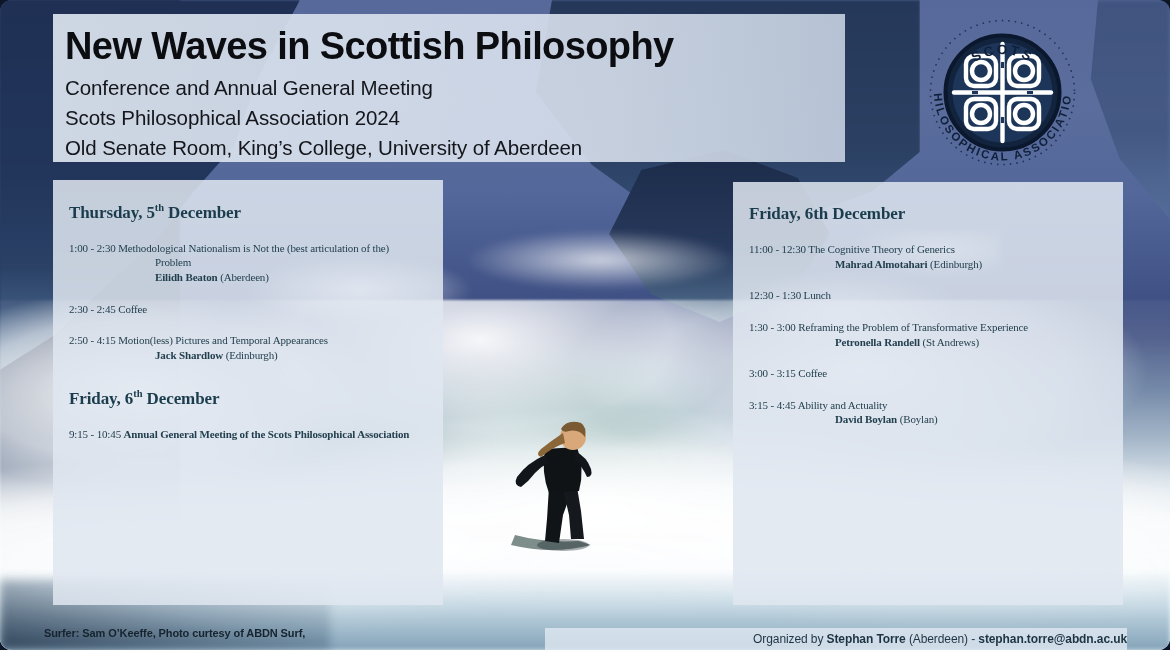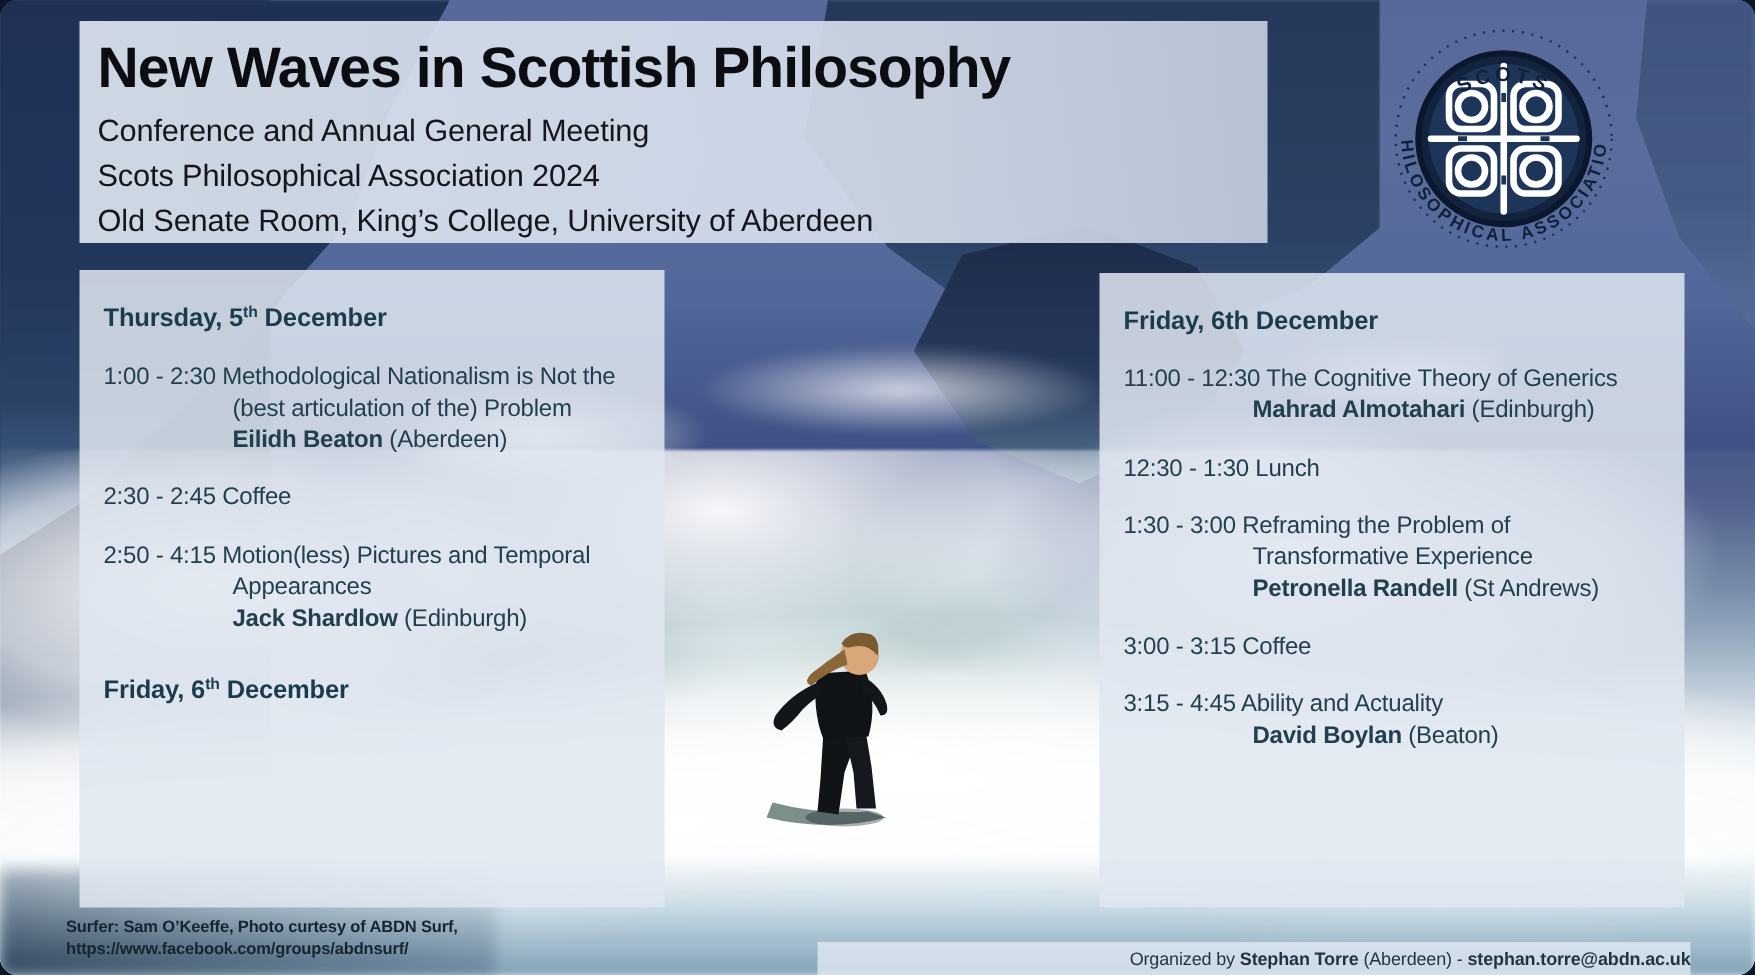--- a/index.html
+++ b/index.html
@@ -161,35 +161,36 @@
     font-size: 20.5px;
     line-height: 1.48;
     color: #14161b;
     letter-spacing: -0.1px;
   }
 
   .panel-day {
     width: 390px;
     padding: 22px 18px 18px 16px;
     background: rgba(223,231,240,0.86);
+    font-family: Liberation Serif, serif;
   }
   .panel-left  { left: 53px;  top: 180px; height: 425px; }
   .panel-right { left: 733px; top: 182px; height: 423px; }
 
   .day-heading {
     font-size: 17px;
     font-weight: bold;
     color: #1b3c4d;
     margin-bottom: 18px;
     letter-spacing: -0.1px;
   }
   .day-heading sup { font-size: 10.5px; vertical-align: super; }
 
   .slot {
-    font-size: 16px;
+    font-size: 11px;
     line-height: 1.33;
     color: #223f4e;
     margin-bottom: 17px;
     padding-left: 86px;
     text-indent: -86px;
     letter-spacing: -0.15px;
   }
   .slot:last-child { margin-bottom: 0; }
   .slot .who { font-weight: bold; }
   .slot .title-b { font-weight: bold; }
@@ -324,37 +325,37 @@
     <div class="day-heading"><span>Thursday, 5</span><sup>th</sup><span> December</span></div>
 
     <div class="slot"><span>1:00 - 2:30 </span><span>Methodological Nationalism is Not the (best articulation of the) Problem</span><br><span class="who">Eilidh Beaton</span><span> (Aberdeen)</span></div>
 
     <div class="slot"><span>2:30 - 2:45 </span><span>Coffee</span></div>
 
     <div class="slot"><span>2:50 - 4:15 </span><span>Motion(less) Pictures and Temporal Appearances</span><br><span class="who">Jack Shardlow</span><span> (Edinburgh)</span></div>
 
     <div class="day-heading" style="margin-top:26px;"><span>Friday, 6</span><sup>th</sup><span> December</span></div>
 
+    <div class="slot"><span>9:15 - 10:45 </span><span class="title-b">Annual General Meeting of the Scots Philosophical Association</span></div>
   </div>
 
   <div class="panel panel-day panel-right">
 
     <div class="day-heading">Friday, 6th December</div>
 
     <div class="slot"><span>11:00 - 12:30  </span><span>The Cognitive Theory of Generics</span><br><span class="who">Mahrad Almotahari</span><span> (Edinburgh)</span></div>
 
     <div class="slot"><span>12:30 - 1:30 </span><span>Lunch</span></div>
 
     <div class="slot"><span>1:30 - 3:00 </span><span>Reframing the Problem of Transformative Experience</span><br><span class="who">Petronella Randell</span><span> (St Andrews)</span></div>
 
     <div class="slot"><span>3:00 - 3:15 </span><span>Coffee</span></div>
 
-    <div class="slot"><span>3:15 - 4:45 </span><span>Ability and Actuality</span><br><span class="who">David Boylan</span><span> (Beaton)</span></div>
+    <div class="slot"><span>3:15 - 4:45 </span><span>Ability and Actuality</span><br><span class="who">David Boylan</span><span> (Boylan)</span></div>
   </div>
 
   <div class="credit-surfer">
     <div>Surfer: Sam O’Keeffe, Photo curtesy of ABDN Surf,</div>
-    <div>https://www.facebook.com/groups/abdnsurf/</div>
   </div>
 
   <div class="credit-organizer"><span>Organized by </span><b>Stephan Torre</b><span> (Aberdeen) - </span><b>stephan.torre@abdn.ac.uk</b></div>
 
 </div>
 
 </body></html>

